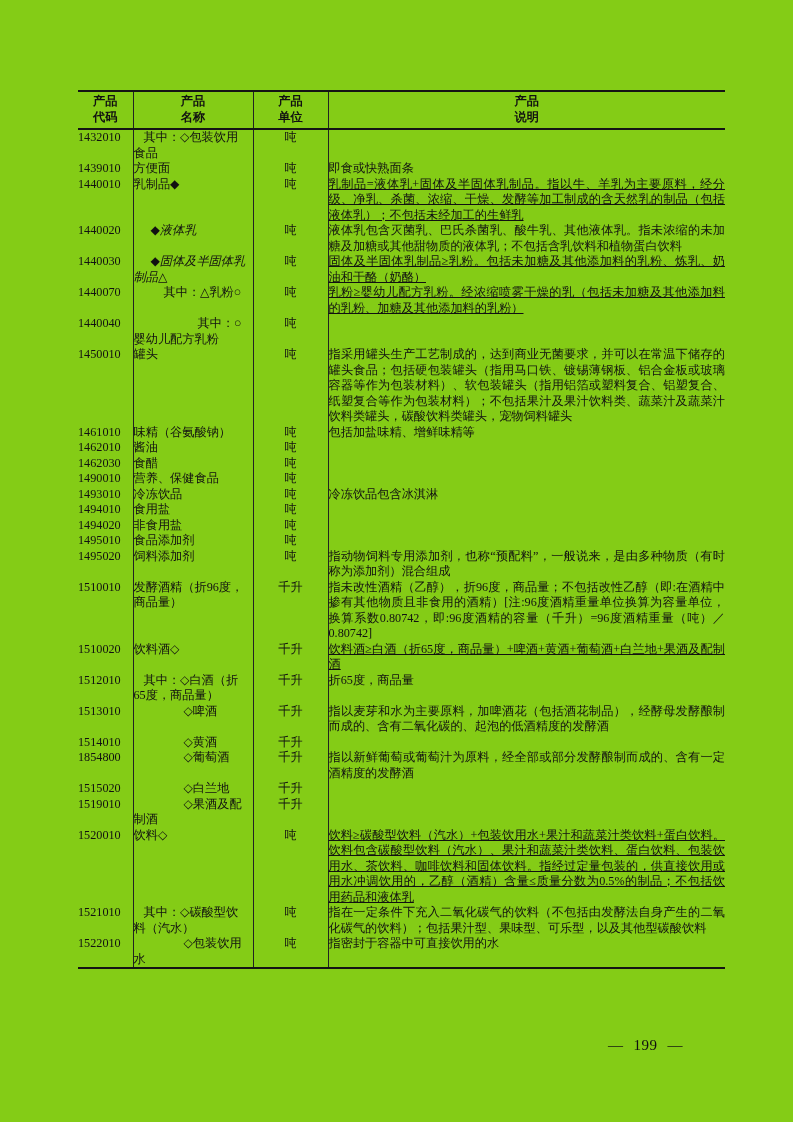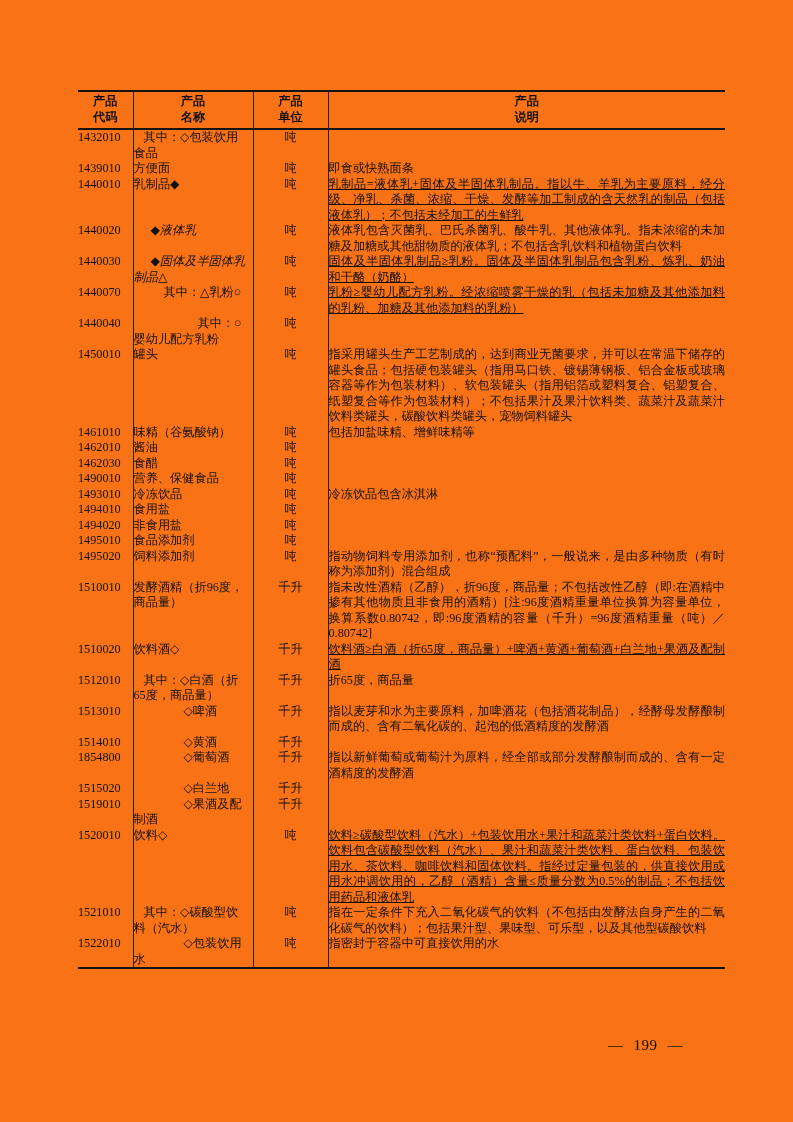--- a/index.html
+++ b/index.html
@@ -1,19 +1,19 @@
 <!DOCTYPE html>
 <html><head>
 <meta charset="utf-8">
 <style>
   html,body{margin:0;padding:0;background:#e8e8e8;}
   .page{
     position:relative;
     width:793px;height:1122px;
-    background:#f97316;
+    background:#84cc16;
     margin:0 auto;
     overflow:hidden;
     font-family:"Liberation Serif","DejaVu Serif",serif;
     color:#111;
   }
   table.ptable{
     position:absolute;
     left:78px;top:90px;
     width:647px;
     border-collapse:collapse;
@@ -120,21 +120,21 @@
           <td class="code colsep">1440020</td>
           <td class="name colsep ind2">◆液体乳</td>
           <td class="unit colsep">吨</td>
           <td class="desc">液体乳包含灭菌乳、巴氏杀菌乳、酸牛乳、其他液体乳。指未浓缩的未加糖及加糖或其他甜物质的液体乳；不包括含乳饮料和植物蛋白饮料</td>
         </tr>
         <tr>
           <td class="code colsep">1440030</td>
           <td class="name colsep ind2">◆固体及半固体乳
 制品△</td>
           <td class="unit colsep">吨</td>
-          <td class="desc bold">固体及半固体乳制品≥乳粉。固体及半固体乳制品包含乳粉、炼乳、奶油和干酪（奶酪）</td>
+          <td class="desc bold">固体及半固体乳制品≥乳粉。包括未加糖及其他添加料的乳粉、炼乳、奶油和干酪（奶酪）</td>
         </tr>
         <tr>
           <td class="code colsep">1440070</td>
           <td class="name colsep ind3">其中：△乳粉○</td>
           <td class="unit colsep">吨</td>
           <td class="desc bold">乳粉≥婴幼儿配方乳粉。经浓缩喷雾干燥的乳（包括未加糖及其他添加料的乳粉、加糖及其他添加料的乳粉）</td>
         </tr>
         <tr>
           <td class="code colsep">1440040</td>
           <td class="name colsep ind5">其中：○

